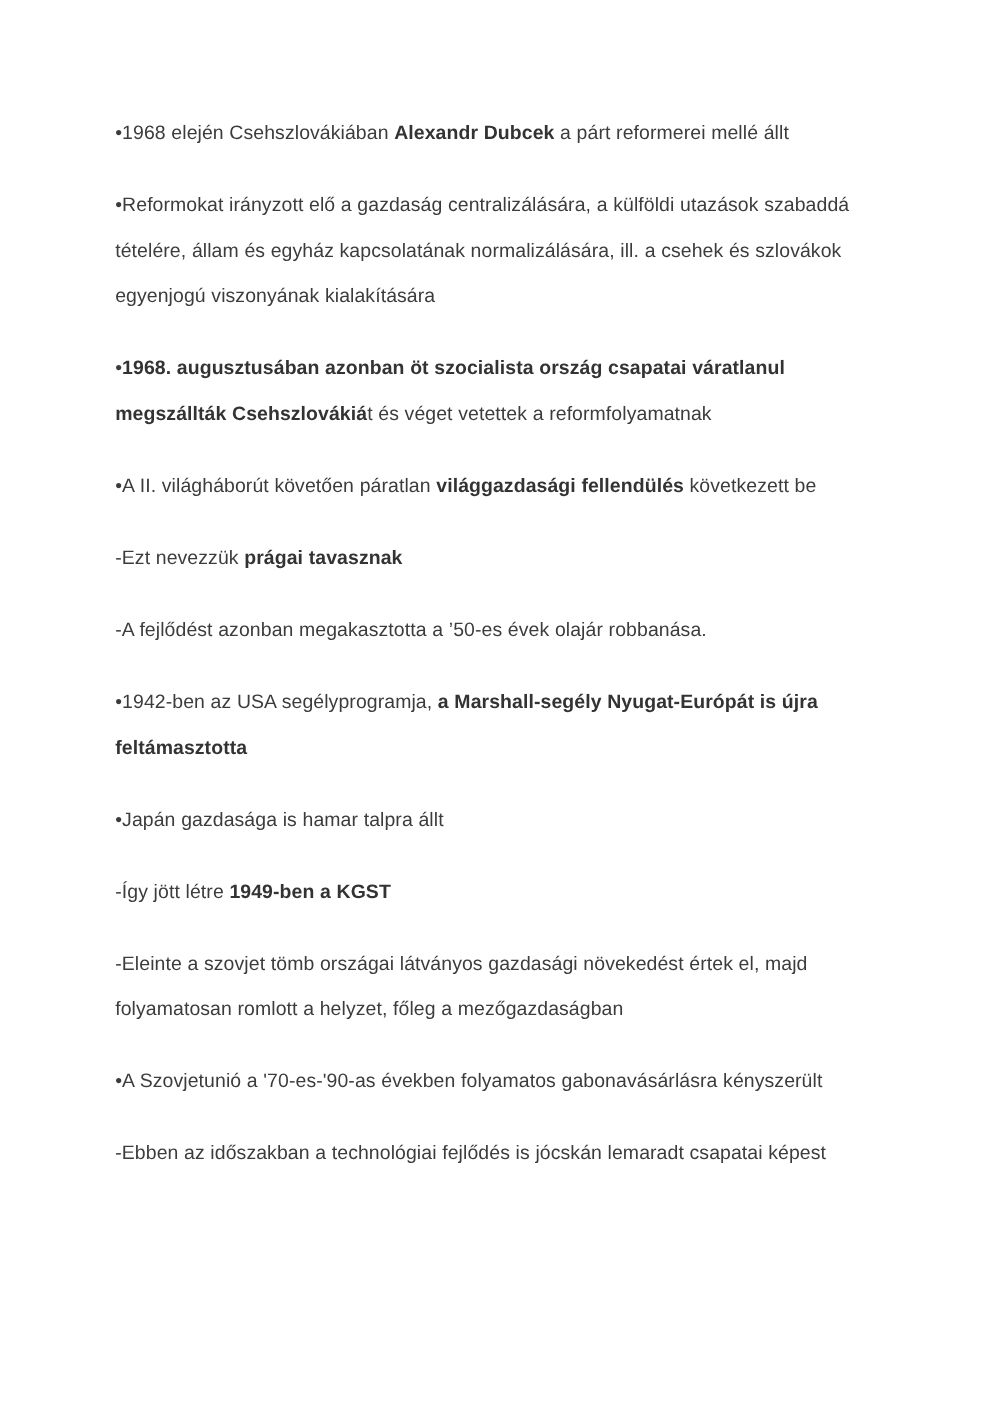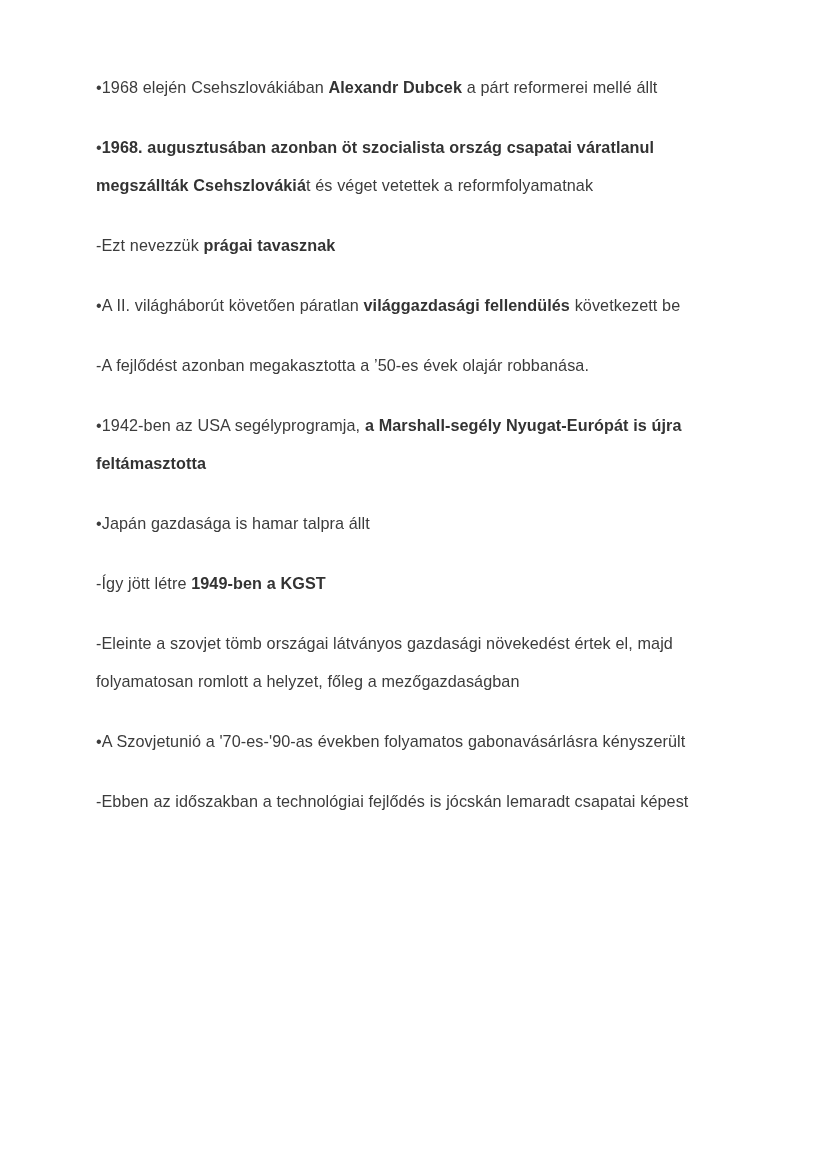--- a/index.html
+++ b/index.html
@@ -15,21 +15,21 @@
     color: #3c3c3c;
     overflow: hidden;
   }
 
   #page {
     position: relative;
     width: 828px;
     height: 1169px;
     background: #ffffff;
     box-sizing: border-box;
-    padding: 68px 96px 0 96px;
+    padding: 92px 96px 0 96px;
   }
 
   #content {
     width: 636px;
   }
 
   .para {
     font-size: 16.2px;
     line-height: 38px;
     color: #3c3c3c;
@@ -53,23 +53,24 @@
     font-weight: bold;
     color: #333333;
   }
 </style>
 </head>
 <body>
 
 <div id="page">
   <div id="content">
       <p class="para"><span class="marker">•</span><span>1968 elején Csehszlovákiában </span><span class="bold">Alexandr Dubcek</span><span> a párt reformerei mellé állt</span></p>
+      <p class="para"><span class="marker">•</span><span>Reformokat irányzott elő a gazdaság centralizálására, a külföldi utazások szabaddá tételére, állam és egyház kapcsolatának normalizálására, ill. a csehek és szlovákok egyenjogú viszonyának kialakítására</span></p>
       <p class="para"><span class="marker">•</span><span class="bold">1968. augusztusában azonban öt szocialista ország csapatai váratlanul megszállták Csehszlovákiá</span><span>t és véget vetettek a reformfolyamatnak</span></p>
+      <p class="para"><span class="marker">•</span><span>A II. világháborút követően páratlan </span><span class="bold">világgazdasági fellendülés</span><span> következett be</span></p>
       <p class="para"><span class="marker">-</span><span>Ezt nevezzük </span><span class="bold">prágai tavasznak</span></p>
-      <p class="para"><span class="marker">•</span><span>A II. világháborút követően páratlan </span><span class="bold">világgazdasági fellendülés</span><span> következett be</span></p>
       <p class="para"><span class="marker">-</span><span>A fejlődést azonban megakasztotta a ’50-es évek olajár robbanása.</span></p>
       <p class="para"><span class="marker">•</span><span>1942-ben az USA segélyprogramja, </span><span class="bold">a Marshall-segély Nyugat-Európát is újra feltámasztotta</span></p>
       <p class="para"><span class="marker">•</span><span>Japán gazdasága is hamar talpra állt</span></p>
       <p class="para"><span class="marker">-</span><span>Így jött létre </span><span class="bold">1949-ben a KGST</span></p>
       <p class="para"><span class="marker">-</span><span>Eleinte a szovjet tömb országai látványos gazdasági növekedést értek el, majd folyamatosan romlott a helyzet, főleg a mezőgazdaságban</span></p>
       <p class="para"><span class="marker">•</span><span>A Szovjetunió a '70-es-'90-as években folyamatos gabonavásárlásra kényszerült</span></p>
       <p class="para"><span class="marker">-</span><span>Ebben az időszakban a technológiai fejlődés is jócskán lemaradt csapatai képest</span></p>
       <p class="para"></p>
     </div>
 </div>

